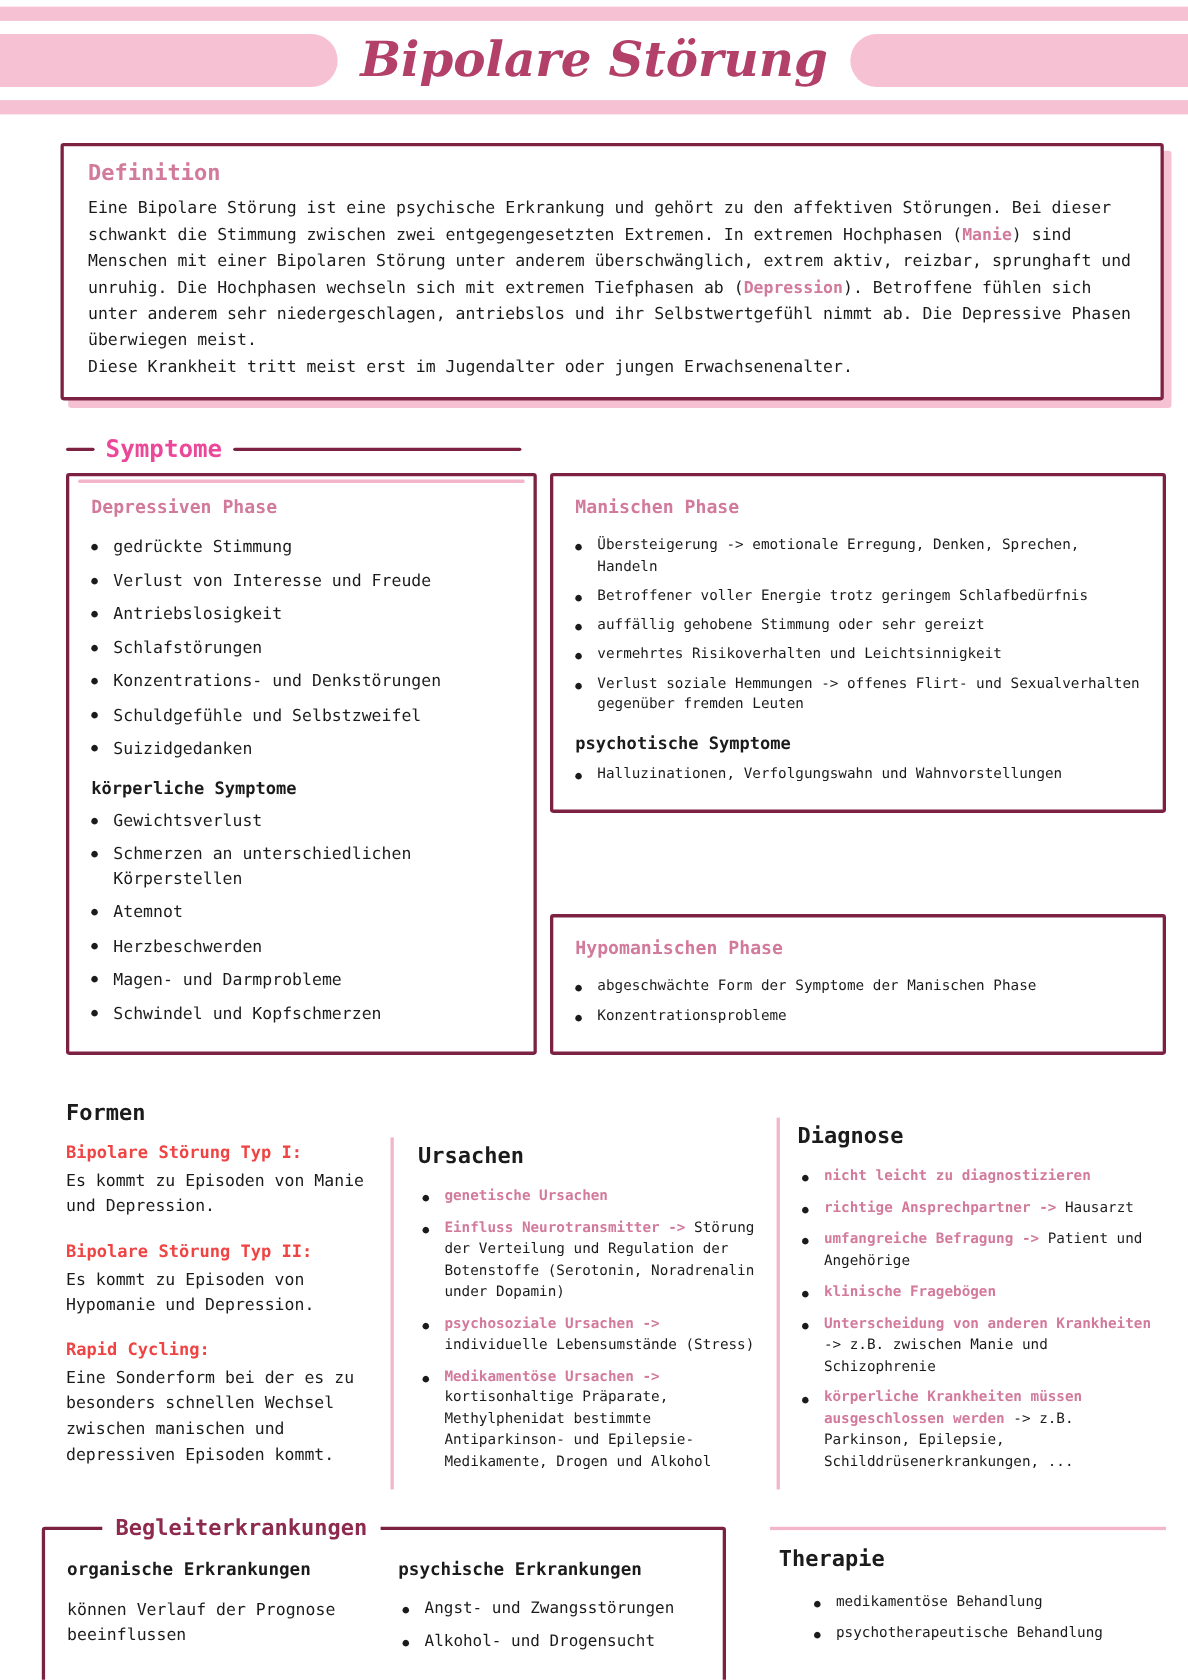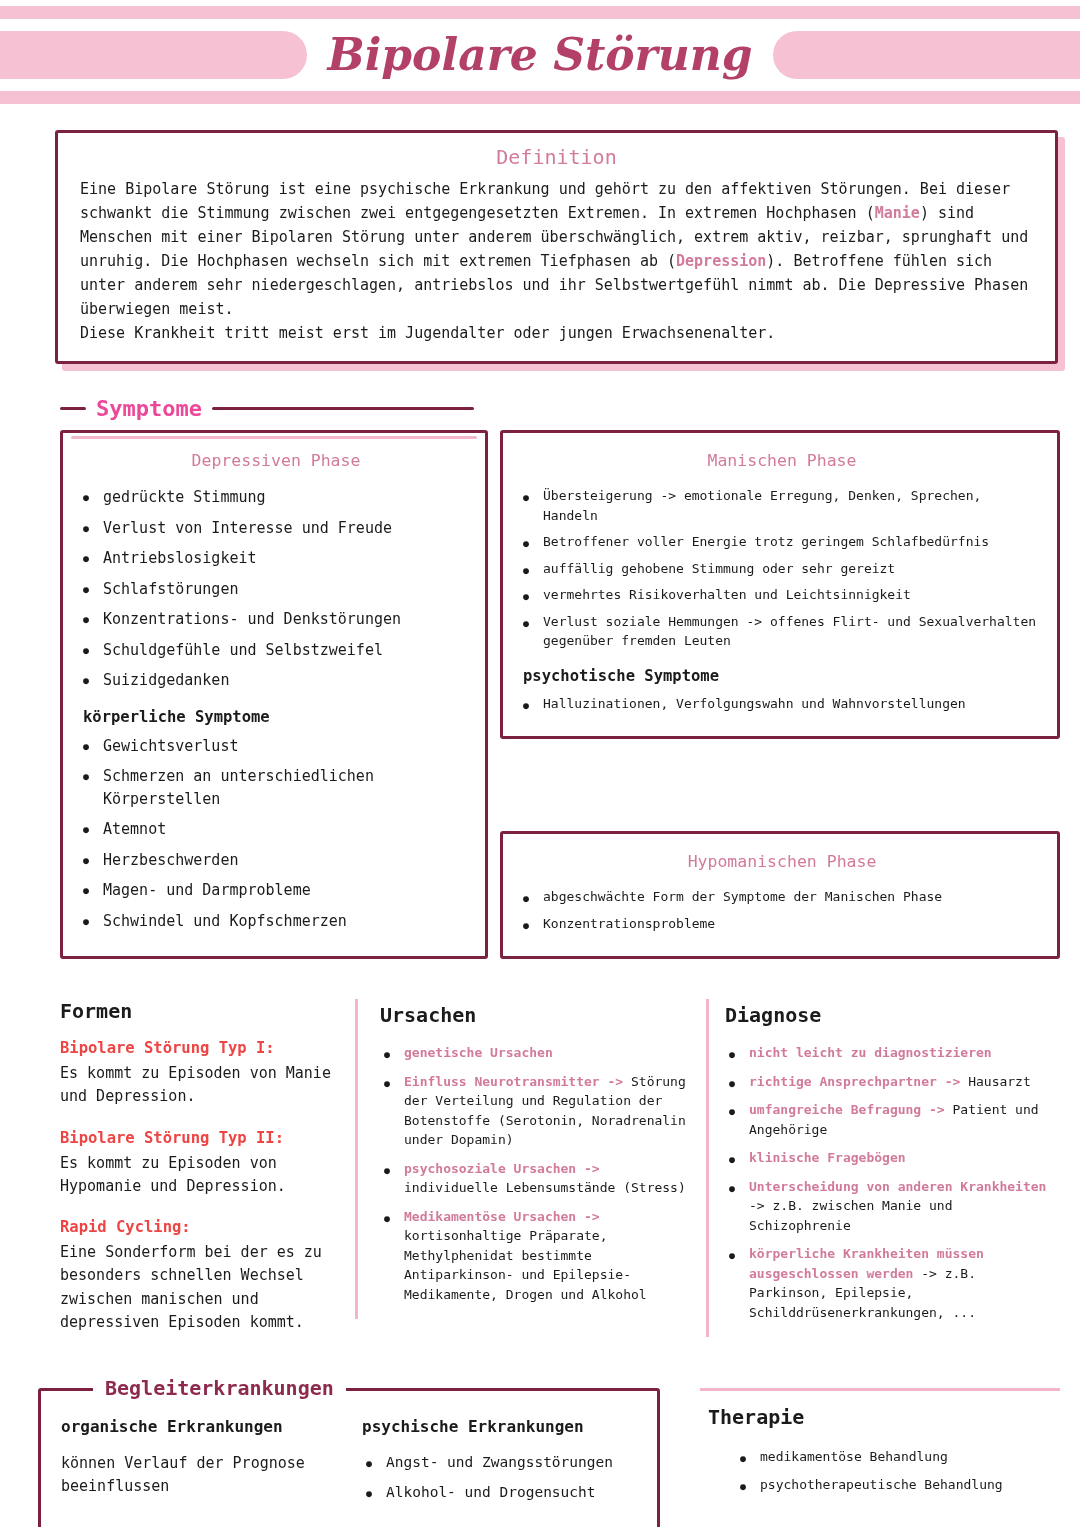--- a/index.html
+++ b/index.html
@@ -35,21 +35,21 @@
 
   
   .definition-box {
     margin: 26px 22px 0 55px;
     border: 3px solid #7c2142;
     border-radius: 3px;
     box-shadow: 7px 7px 0 #f6c2d3;
     padding: 12px 22px 16px;
     background: #fff;
   }
-  .pink-heading { color: #d27a9b; font-size: 20px; font-weight: normal; margin-bottom: 8px; text-align: center; }
+  .pink-heading { color: #d27a9b; font-size: 20px; font-weight: bold; margin-bottom: 8px; }
   .def-text { font-size: 15px; line-height: 1.6; }
 
   
   .symptome { margin: 32px 20px 0 60px; }
   .symptome-heading-row { display: flex; align-items: center; gap: 10px; margin-bottom: 9px; }
   .symptome-heading-row h2 { color: #ec4899; font-size: 22px; font-weight: bold; }
   .rule { height: 3px; background: #7c2142; border-radius: 2px; }
   .rule.short { width: 26px; }
   .rule.long  { width: 262px; }
   .symptome-grid { display: flex; gap: 12px; align-items: stretch; }
@@ -75,21 +75,21 @@
     font-size: 13px; line-height: 1.5;
   }
   ul.dots li::before {
     content: "\25CF"; position: absolute; left: 4px; top: 4px; font-size: 10px; color: #1b1b1b;
   }
   .sym-box.left ul.dots li { font-size: 15px; margin-bottom: 8px; }
   .subheading { font-size: 15.5px; font-weight: bold; margin: 16px 0 9px 4px; }
   .lead { color: #d27a9b; font-weight: bold; }
 
   
-  .triple { display: flex; margin: 40px 20px 0 60px; align-items: flex-start; }
+  .triple { display: flex; margin: 40px 20px 0 60px; align-items: flex-end; }
   .col h2 { font-size: 20px; font-weight: bold; margin-bottom: 16px; }
   .col-formen { width: 295px; padding-right: 20px; }
   .col-ursachen { width: 345px; border-left: 3px solid #f3b5ca; padding: 4px 10px 6px 22px; }
   .col-diagnose { flex: 1; border-left: 3px solid #f3b5ca; padding: 4px 0 6px 16px; margin-left: 6px; }
   .form-entry { margin-bottom: 20px; }
   .entry-title { color: #ef4444; font-weight: bold; font-size: 15.5px; margin-bottom: 5px; }
   .entry-body { font-size: 15px; line-height: 1.55; }
   .col ul.dots li { margin-bottom: 9px; }
 
   

